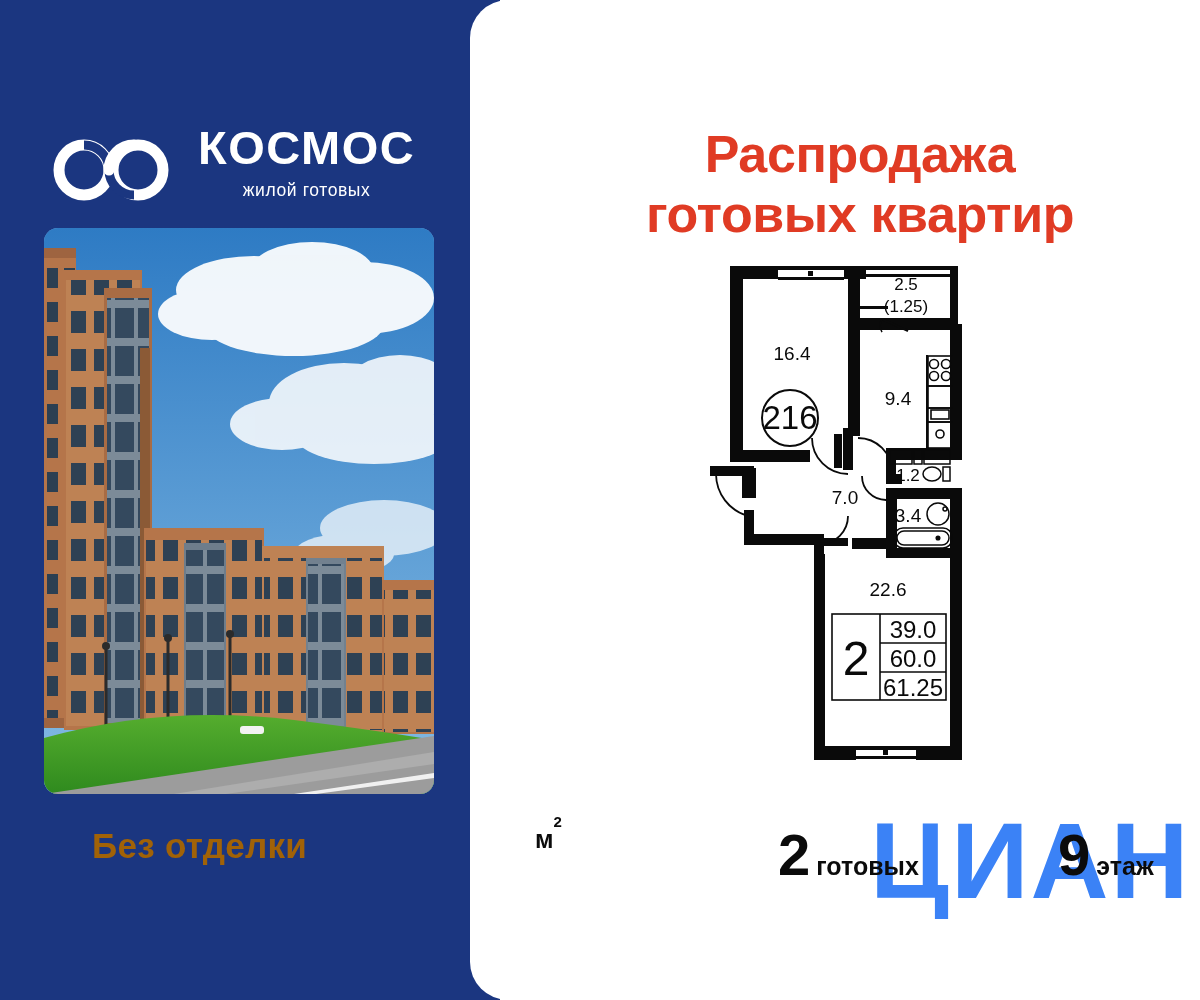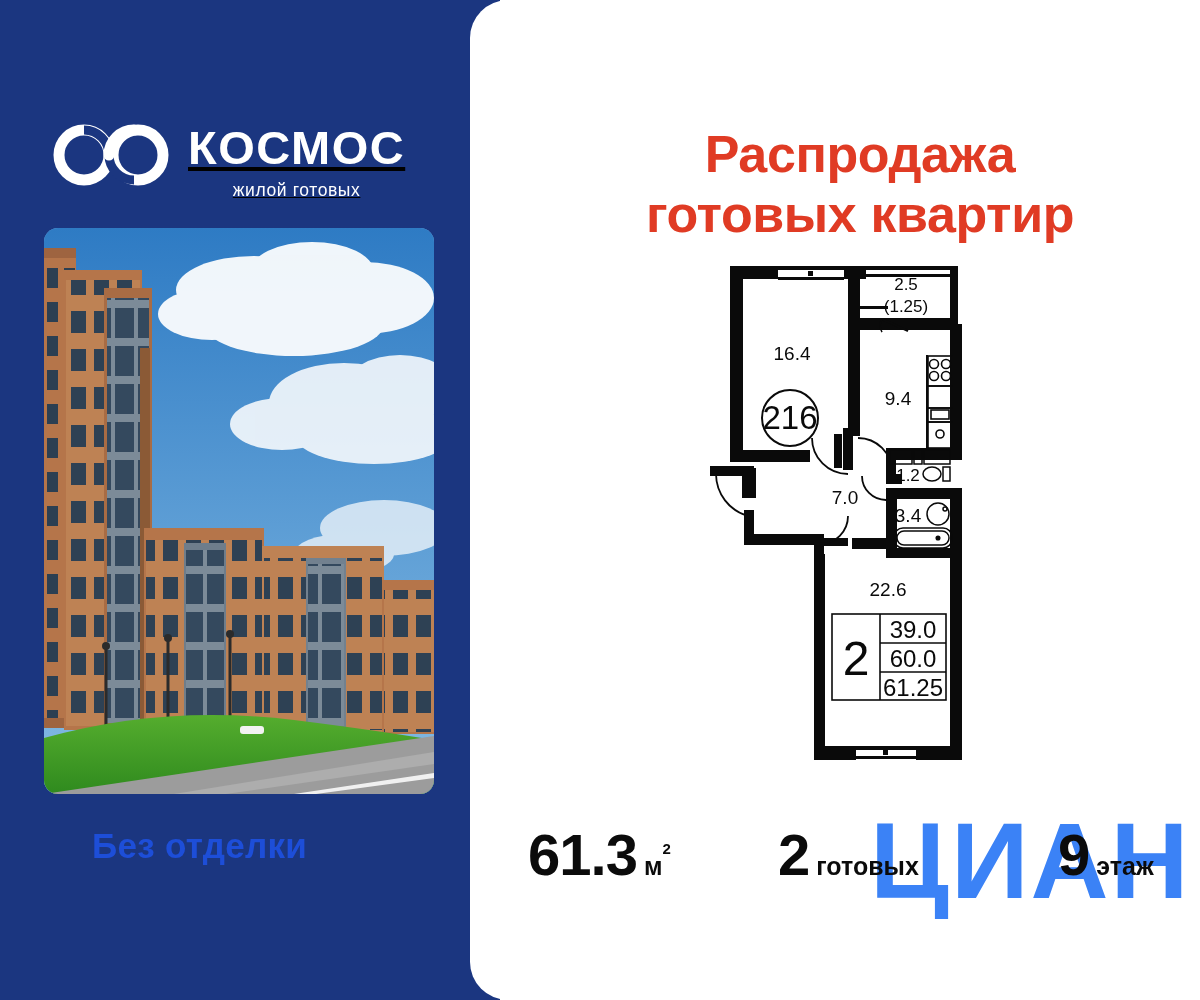--- a/index.html
+++ b/index.html
@@ -21,21 +21,21 @@
   .white-card {
     position: absolute; left: 470px; top: 0; width: 730px; height: 1000px;
     background: #ffffff;
     border-top-left-radius: 38px;
     border-bottom-left-radius: 38px;
   }
 
   
   .logo-row {
     position: absolute; left: 52px; top: 124px;
-    display: flex; align-items: flex-start; gap: 18px; text-decoration: underline;
+    display: flex; align-items: flex-end; gap: 28px;
   }
   .logo-mark { width: 118px; height: 62px; flex: none; }
   .logo-text { display: flex; flex-direction: column; align-items: flex-start; }
   .logo-title {
     color: #ffffff; font-size: 47px; font-weight: bold;
     letter-spacing: 1.5px; line-height: 1.0;
   }
   .logo-sub {
     color: #ffffff; font-size: 17.5px; font-weight: normal;
     letter-spacing: 0.6px; margin-top: 9px; align-self: center;
@@ -44,21 +44,21 @@
   
   .photo {
     position: absolute; left: 44px; top: 228px; width: 390px; height: 566px;
     border-radius: 14px; overflow: hidden;
     background: #6fa8dc;
   }
   .photo svg { display: block; width: 100%; height: 100%; }
 
   .finish-label {
     position: absolute; left: 92px; top: 826px;
-    color: #1d4ed8; font-size: 35px; font-weight: bold; letter-spacing: 0.3px;
+    color: #a16207; font-size: 35px; font-weight: bold; letter-spacing: 0.3px;
   }
 
   
   .headline {
     position: absolute; left: 600px; top: 124px; width: 520px;
     color: #E03B24; font-size: 52px; font-weight: bold;
     line-height: 1.16; text-align: center; letter-spacing: -0.4px;
   }
   .headline .l2 { display: block; }
 
@@ -340,21 +340,20 @@
         <text id="t-total" x="213" y="405" text-anchor="middle" font-size="24">60.0</text>
         <text id="t-totalb" x="213" y="434" text-anchor="middle" font-size="24">61.25</text>
       </g>
     </svg>
   </div>
 
   <div class="stats">
     <div class="wmark">ЦИАН</div>
 
     <div class="stat stat-area">
-      <span class="big">61.3</span>
       <span class="unit sup"><span>м</span><sup>2</sup></span>
     </div>
 
     <div class="stat stat-rooms">
       <span class="big">2</span>
       <span class="unit">готовых</span>
     </div>
 
     <div class="stat stat-floor">
       <span class="big">9</span>

